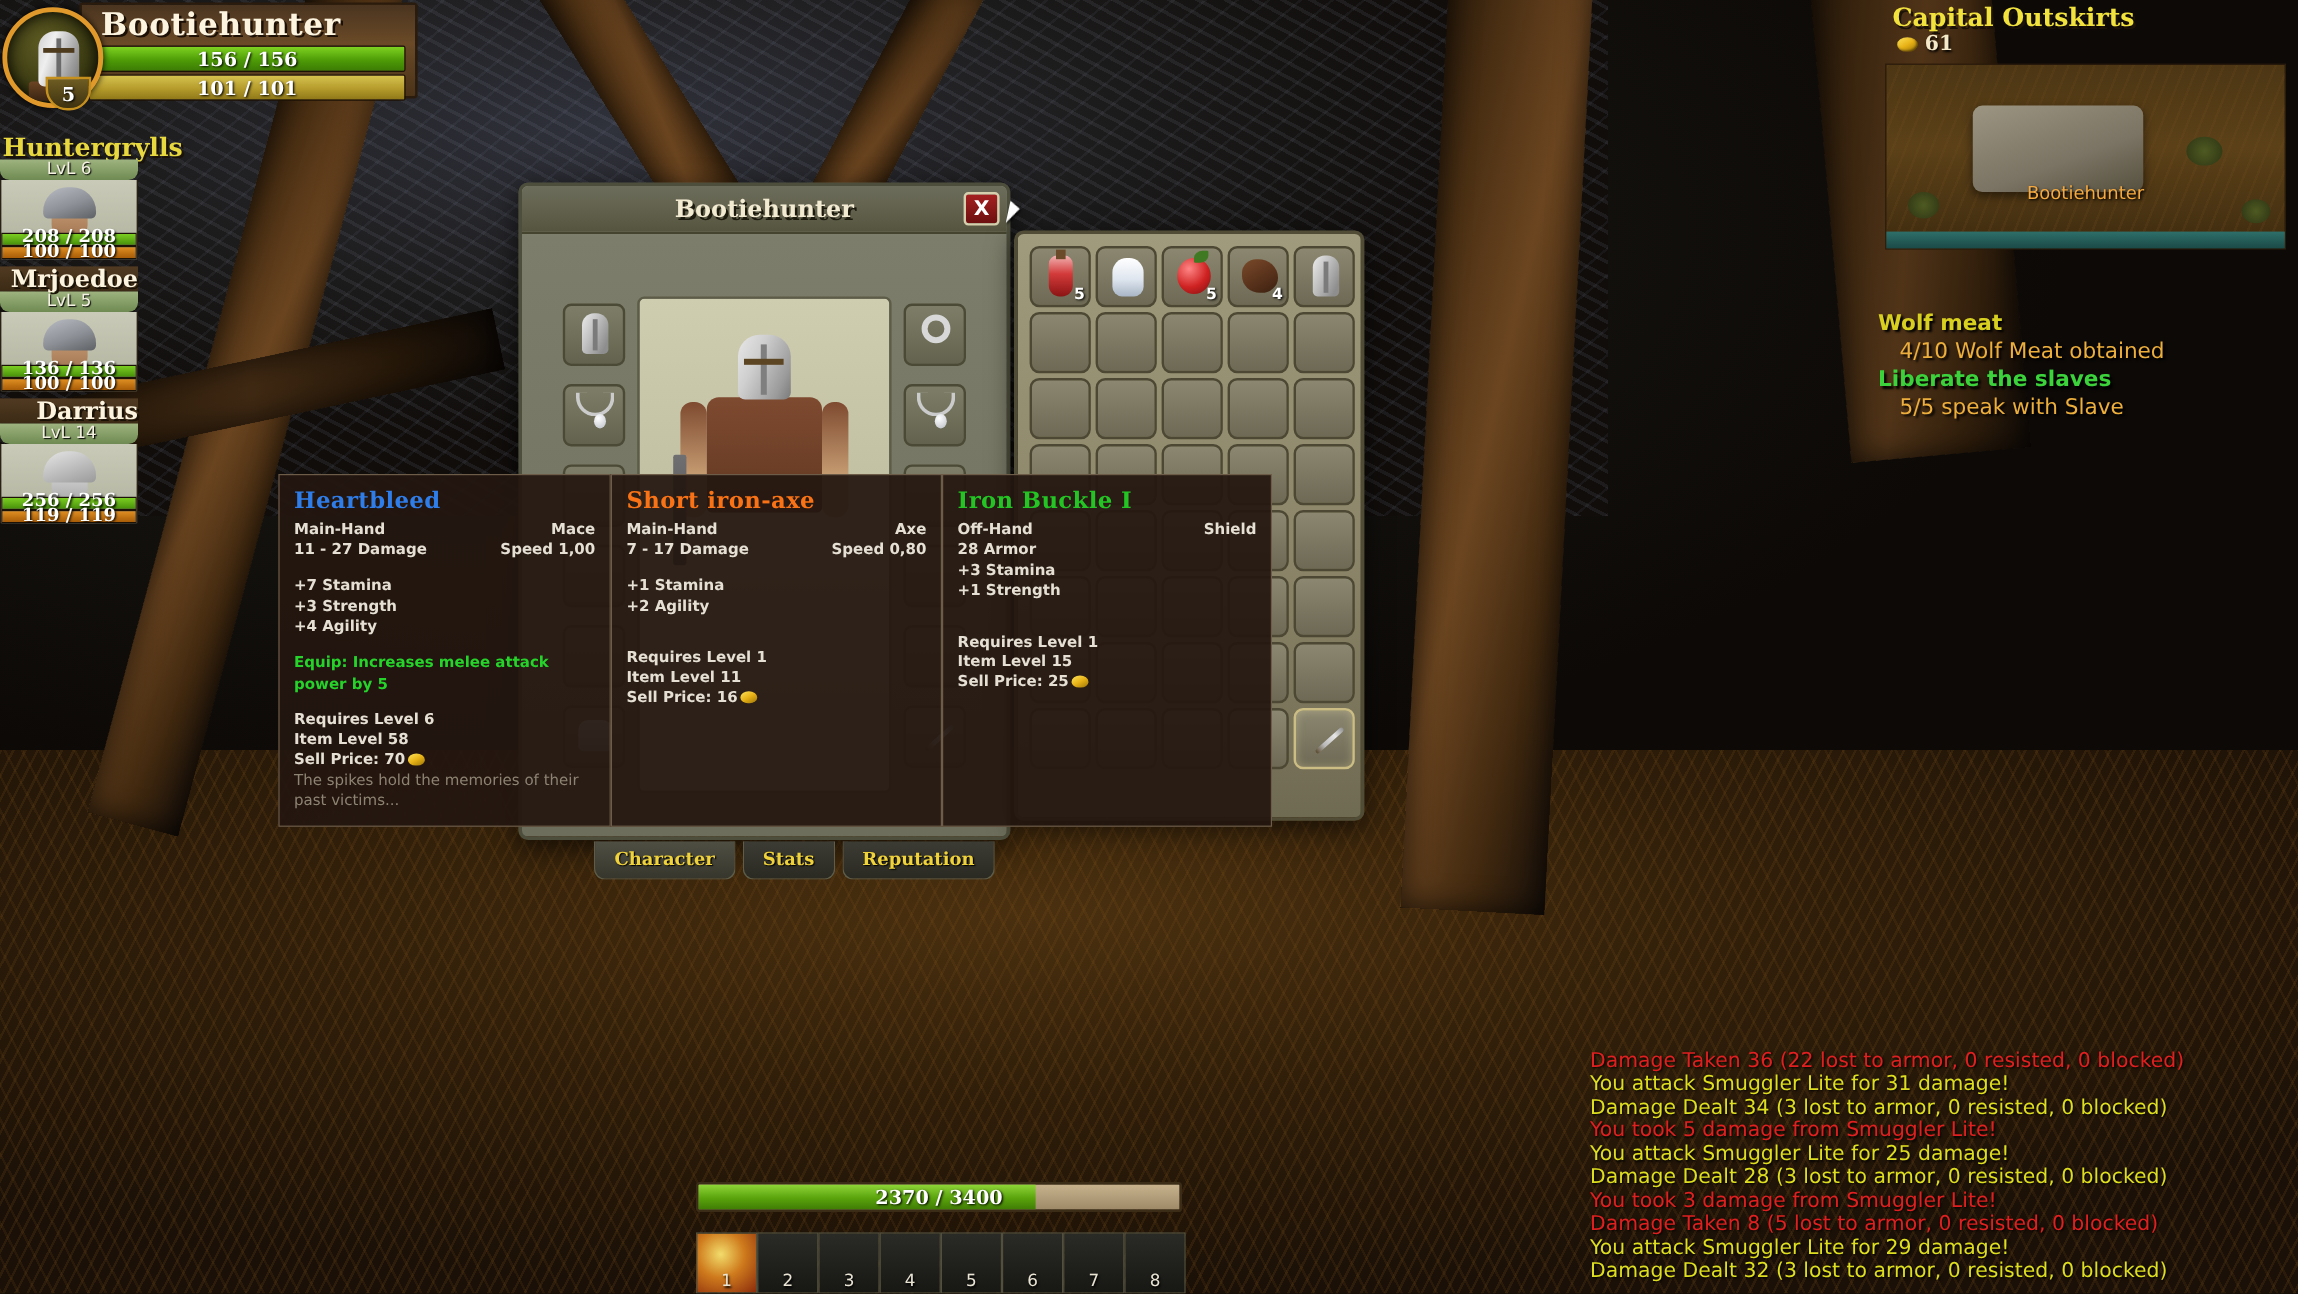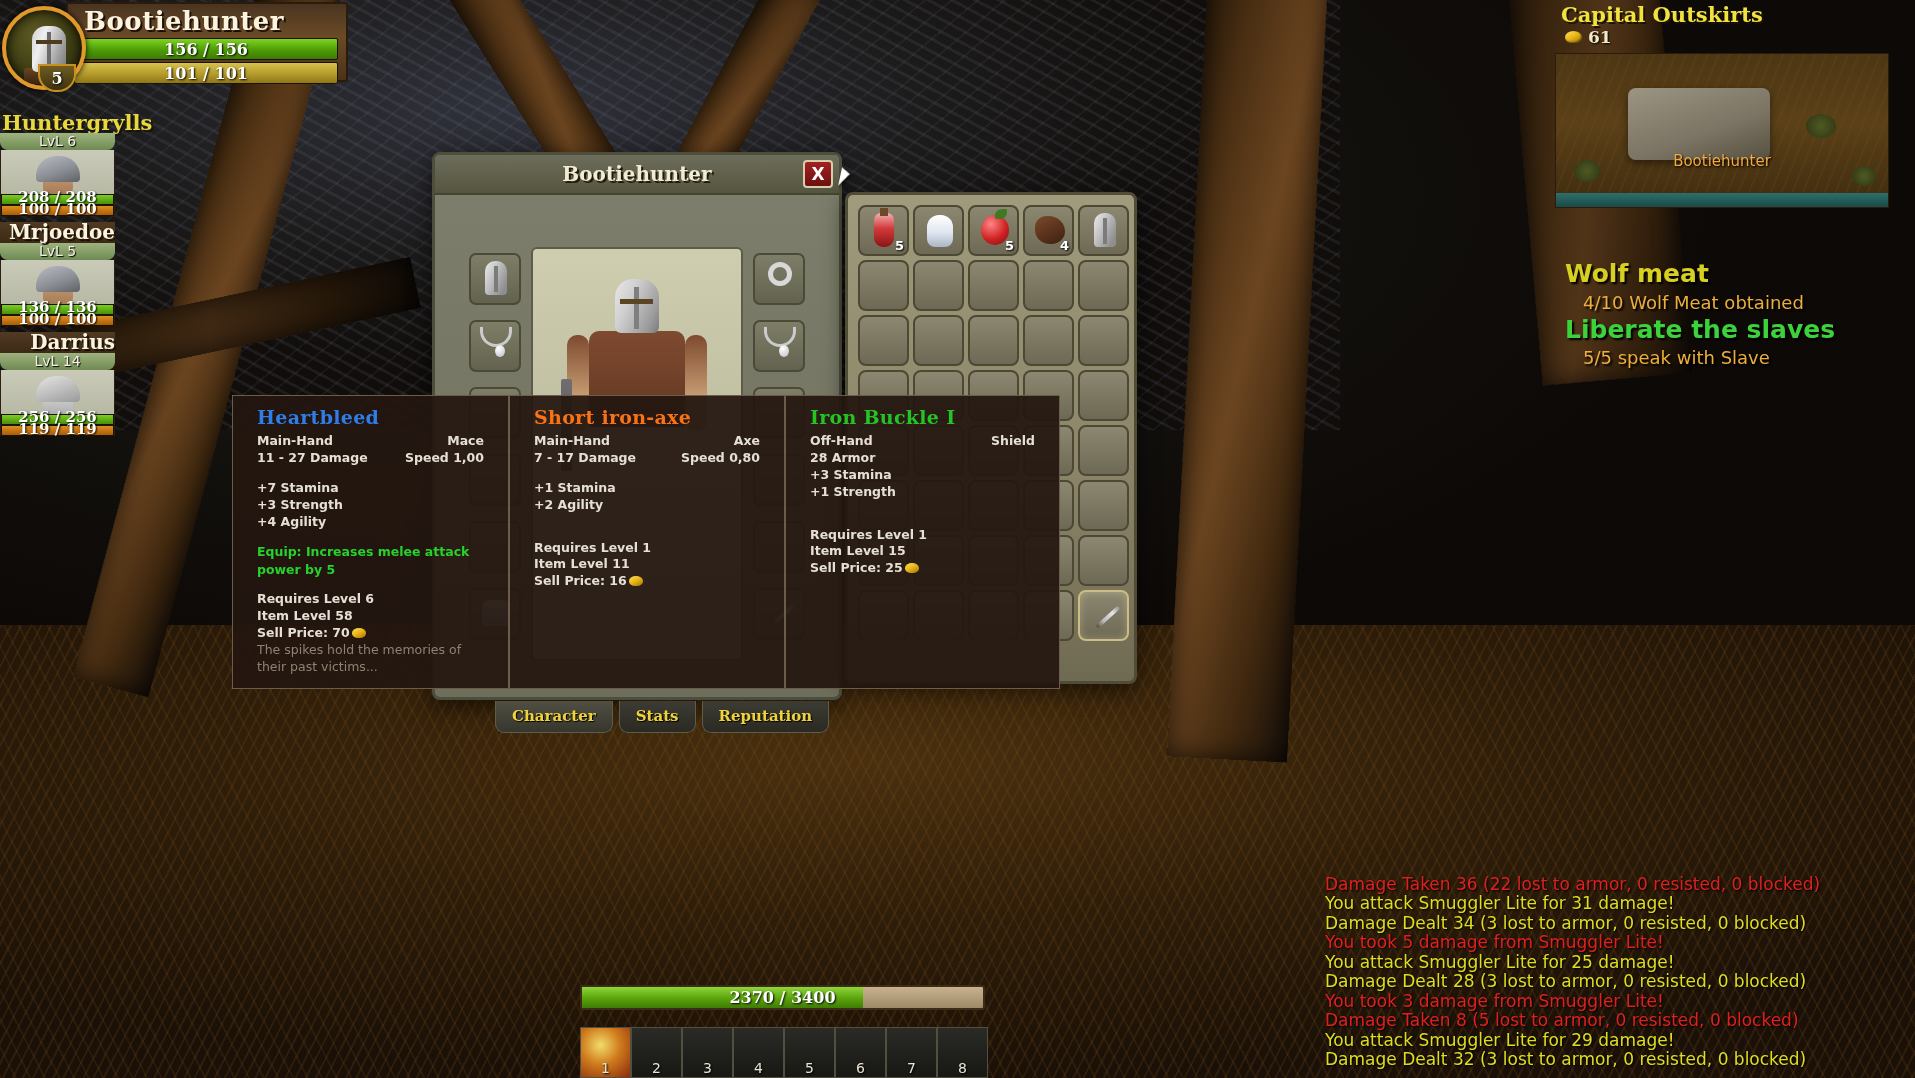--- a/index.html
+++ b/index.html
@@ -131,21 +131,21 @@
   .pm-bar { height: 11px; border:1px solid #1c1206; position:relative; }
   .pm-bar.hp { background: linear-gradient(180deg,#7cce22,#47900a); }
   .pm-bar.mp { background: linear-gradient(180deg,#df8f22,#a85c07); }
   .pm-vals {
     position:absolute; left:0; right:0; bottom: 0px; text-align:center;
     font-family:"DejaVu Serif",serif; font-weight:bold; font-size:15px; color:#fff;
     text-shadow: 1px 1px 2px #000; line-height: 1.0;
   }
 
   
-  .zone { position:absolute; right: 26px; top: 2px; width: 334px; }
+  .zone { position:absolute; right: 10px; top: 2px; width: 334px; }
   .zone-name {
     font-family:"DejaVu Serif",serif; font-weight:bold; font-size: 21px;
     color:#f2e23e; text-shadow: 2px 2px 0 #1a1206; padding-left: 6px;
   }
   .zone-gold {
     padding-left: 10px; font-family:"DejaVu Serif",serif; font-weight:bold;
     font-size:17px; color:#f4e9c9; text-shadow: 1px 1px 2px #000;
     display:flex; align-items:center; gap:6px;
   }
   .coin {
@@ -170,21 +170,21 @@
     font-family:"DejaVu Sans",sans-serif; font-size: 15px; color:#f5a93f;
     text-shadow: 1px 1px 2px #000; white-space: nowrap;
   }
   .mm-bush { position:absolute; border-radius: 50%; background: radial-gradient(circle,#4e5a22,#2c3312); }
   .mm-water { position:absolute; left:0; right:0; bottom: 0; height: 14px;
               background: linear-gradient(180deg,#2e6f6a,#1b4a47); }
 
   
   .quests { position:absolute; right: 10px; top: 258px; width: 340px; }
   .q-title {
-    font-family:"DejaVu Sans",sans-serif; font-weight:bold; font-size:25px;
+    font-family:"DejaVu Sans",sans-serif; font-weight:bold; font-size:18px;
     text-shadow: 2px 2px 2px #000; line-height:1.3;
   }
   .q-obj {
     font-family:"DejaVu Sans",sans-serif; font-size:18px; color:#ecae3c;
     text-shadow: 2px 2px 2px #000; padding-left: 18px; line-height:1.3;
   }
 
   
   .char-window {
     position:absolute; left: 432px; top: 152px; width: 410px; height: 548px;
@@ -308,21 +308,21 @@
   .ic-dagger { position:absolute; left: 9px; top: 8px; width: 34px; height: 34px; }
   .ic-dagger:before { content:""; position:absolute; left: 4px; top: 15px; width: 30px; height: 4px;
                       transform: rotate(-42deg); border-radius: 2px;
                       background: linear-gradient(90deg,#5a4a2e 0%, #b9b9b9 30%, #e6e6e6 70%, #8f8f8f 100%); }
 
   
   .tooltips { position:absolute; left: 232px; top: 395px; display:flex; }
   .tooltip {
     background: #231710ee;
     border: 1px solid #6d5c47;
-    padding: 10px 24px 12px;
+    padding: 10px 12px 12px;
     font-family:"DejaVu Sans",sans-serif;
     position: relative;
   }
   .tt1 { width: 277px; min-height: 238px; }
   .tt2 { width: 276px; min-height: 238px; }
   .tt3 { width: 275px; min-height: 238px; }
   .tt-name {
     font-family:"DejaVu Serif",serif; font-weight:bold; font-size: 19px;
     margin-bottom: 5px; letter-spacing: .3px;
   }

